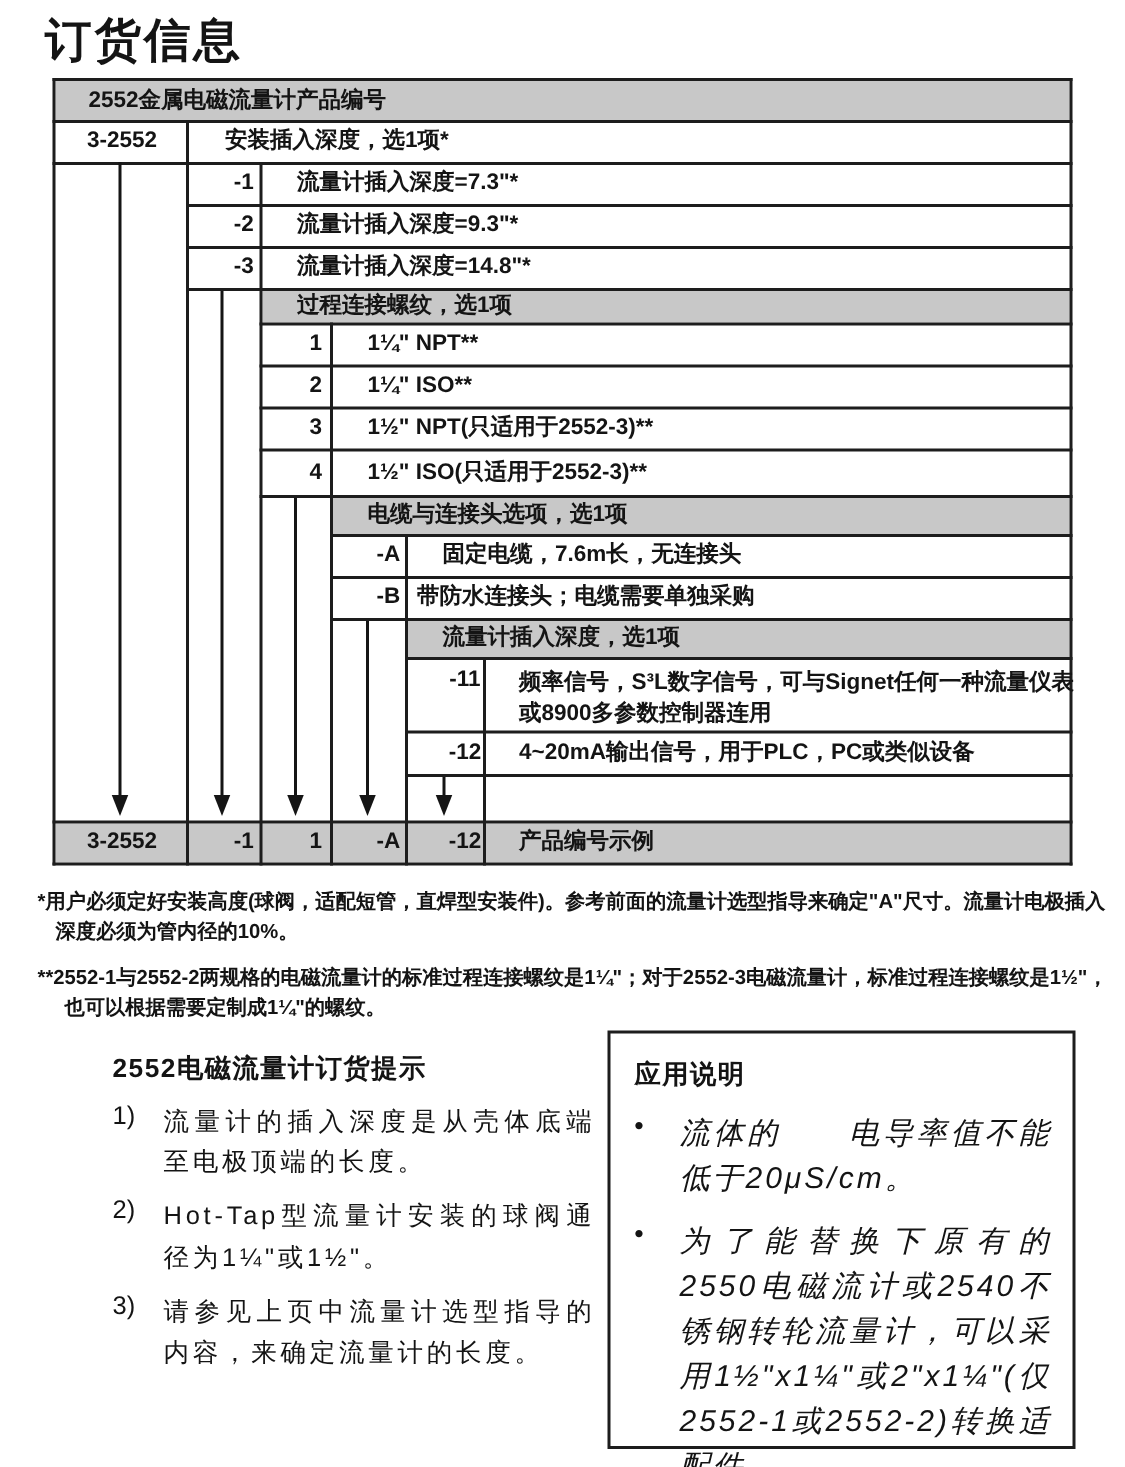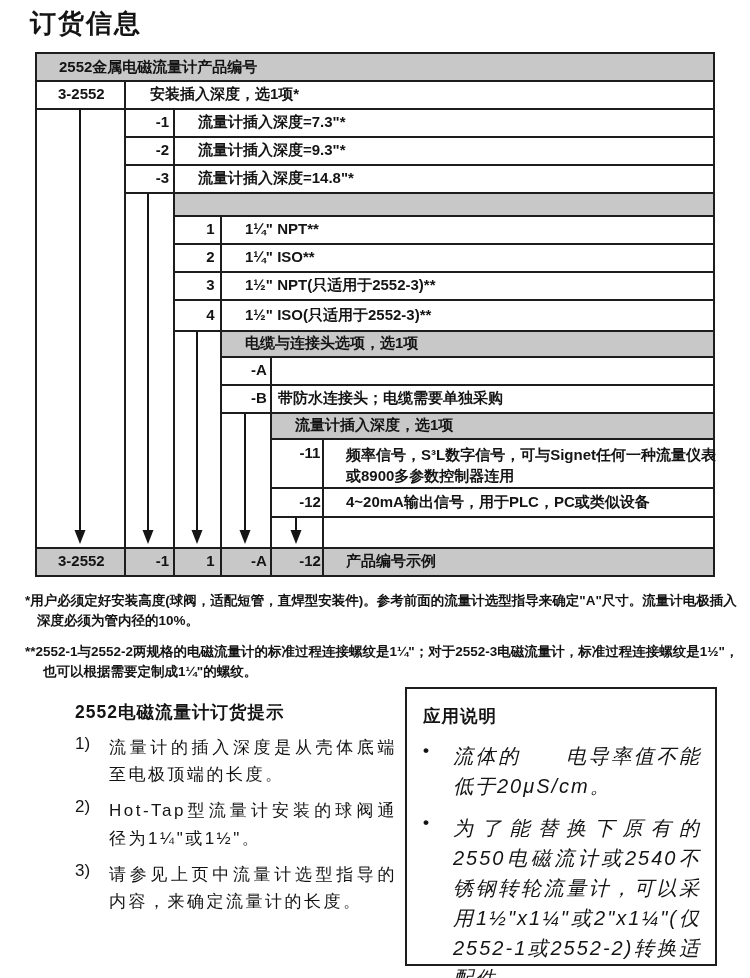--- a/index.html
+++ b/index.html
@@ -1,21 +1,21 @@
 <!DOCTYPE html>
 <html><head>
 <meta charset="utf-8">
 <style>
   html,body{margin:0;padding:0;background:#ffffff;}
   .page{
     position:relative;width:750px;height:978px;background:#ffffff;
     font-family:"Liberation Sans","DejaVu Sans",sans-serif;color:#141414;
     overflow:hidden;
   }
-  .doc-title{position:absolute;left:30px;top:6px;font-size:26px;font-weight:bold;letter-spacing:2px;}
+  .doc-title{position:absolute;left:30px;top:6px;font-size:31px;font-weight:bold;letter-spacing:2px;}
   
   .hl{position:absolute;height:2px;background:#1d1d1d;}
   .vl{position:absolute;width:2px;background:#1d1d1d;}
   .fill{position:absolute;background:#c8c8c8;}
   .cell{position:absolute;font-size:15px;font-weight:bold;white-space:nowrap;margin-left:14px;}
   .ctr{text-align:center;}
   .wrap{white-space:normal;}
   .arrows{position:absolute;left:35px;top:50px;}
   
   .footnote{position:absolute;left:25px;width:706px;font-size:13.5px;font-weight:bold;line-height:1.5;}
@@ -93,31 +93,33 @@
   <div class="cell" style="left:44px;top:80px;height:28px;line-height:28px;">3-2552</div>
   <div class="cell" style="left:136px;top:80px;height:28px;line-height:28px;">安装插入深度，选1项*</div>
 
   <div class="cell ctr" style="left:124px;top:108px;width:49px;height:28px;line-height:28px;">-1</div>
   <div class="cell" style="left:184px;top:108px;height:28px;line-height:28px;">流量计插入深度=7.3"*</div>
   <div class="cell ctr" style="left:124px;top:136px;width:49px;height:28px;line-height:28px;">-2</div>
   <div class="cell" style="left:184px;top:136px;height:28px;line-height:28px;">流量计插入深度=9.3"*</div>
   <div class="cell ctr" style="left:124px;top:164px;width:49px;height:28px;line-height:28px;">-3</div>
   <div class="cell" style="left:184px;top:164px;height:28px;line-height:28px;">流量计插入深度=14.8"*</div>
 
+  <div class="cell" style="left:184px;top:192px;height:23px;line-height:23px;">过程连接螺纹，选1项</div>
   <div class="cell ctr" style="left:173px;top:215px;width:47px;height:28px;line-height:28px;">1</div>
   <div class="cell" style="left:231px;top:215px;height:28px;line-height:28px;">1¼" NPT**</div>
   <div class="cell ctr" style="left:173px;top:243px;width:47px;height:28px;line-height:28px;">2</div>
   <div class="cell" style="left:231px;top:243px;height:28px;line-height:28px;">1¼" ISO**</div>
   <div class="cell ctr" style="left:173px;top:271px;width:47px;height:28px;line-height:28px;">3</div>
   <div class="cell" style="left:231px;top:271px;height:28px;line-height:28px;">1½" NPT(只适用于2552-3)**</div>
   <div class="cell ctr" style="left:173px;top:299px;width:47px;height:31px;line-height:31px;">4</div>
   <div class="cell" style="left:231px;top:299px;height:31px;line-height:31px;">1½" ISO(只适用于2552-3)**</div>
 
   <div class="cell" style="left:231px;top:330px;height:26px;line-height:26px;text-align:center;">电缆与连接头选项，选1项</div>
   <div class="cell ctr" style="left:220px;top:356px;width:50px;height:28px;line-height:28px;">-A</div>
+  <div class="cell" style="left:281px;top:356px;height:28px;line-height:28px;">固定电缆，7.6m长，无连接头</div>
   <div class="cell ctr" style="left:220px;top:384px;width:50px;height:28px;line-height:28px;">-B</div>
   <div class="cell" style="left:264px;top:384px;height:20px;line-height:28px;text-align:right;">带防水连接头；电缆需要单独采购</div>
 
   <div class="cell" style="left:281px;top:412px;height:26px;line-height:26px;">流量计插入深度，选1项</div>
   <div class="cell ctr" style="left:270px;top:442px;width:52px;height:22px;line-height:22px;">-11</div>
   <div class="cell wrap" style="left:332px;top:444px;width:376px;line-height:21px;">频率信号，S³L数字信号，可与Signet任何一种流量仪表或8900多参数控制器连用</div>
   <div class="cell ctr" style="left:270px;top:487px;width:52px;height:29px;line-height:29px;">-12</div>
   <div class="cell" style="left:332px;top:487px;height:29px;line-height:29px;">4~20mA输出信号，用于PLC，PC或类似设备</div>
 
   <div class="cell" style="left:44px;top:547px;height:28px;line-height:28px;">3-2552</div>

